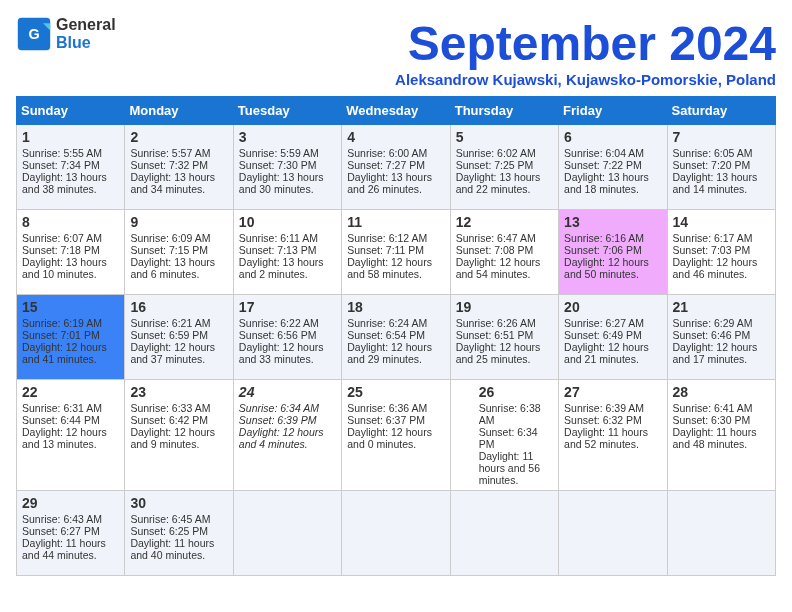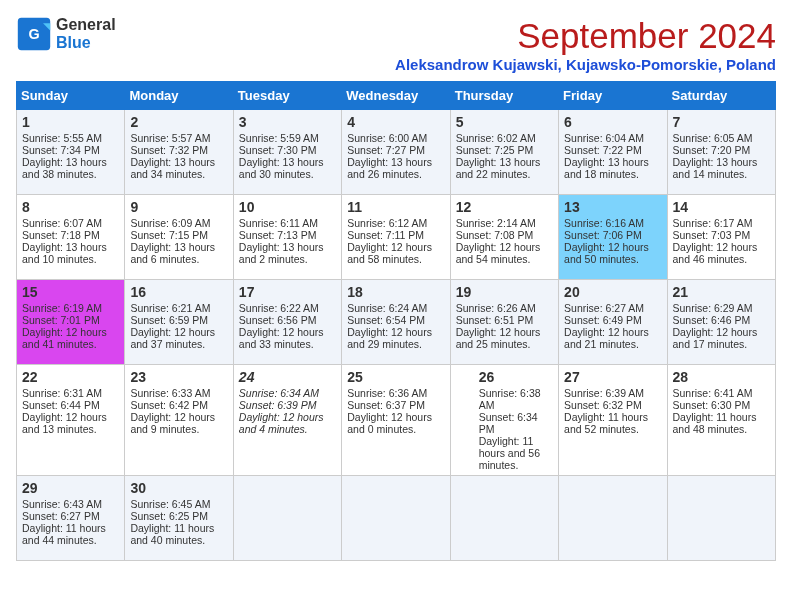--- a/index.html
+++ b/index.html
@@ -22,23 +22,23 @@
     }
     .logo-icon {
       width: 36px;
       height: 36px;
       margin-right: 4px;
     }
     .title-block {
       text-align: right;
     }
     .month-title {
-      font-size: 35px;
-      font-weight: normal;
-      color: #b91c1c;
+      font-size: 48px;
+      font-weight: bold;
+      color: #1d4ed8;
     }
     .location-title {
       font-size: 15px;
       color: #1d4ed8;
       font-weight: bold;
     }
     .calendar-table {
       width: 100%;
       border-collapse: collapse;
     }
@@ -170,39 +170,39 @@
         <span>Daylight: 13 hours and 2 minutes.</span>
       </td>
           <td style="background: rgb(255, 255, 255); margin-left: 12px;">
         <span class="day-num">11</span>
         <span>Sunrise: 6:12 AM</span><br>
         <span>Sunset: 7:11 PM</span><br>
         <span>Daylight: 12 hours and 58 minutes.</span>
       </td>
           <td style="background: rgb(255, 255, 255);">
         <span class="day-num">12</span>
-        <span>Sunrise: 2:14 AM</span><br>
+        <span>Sunrise: 6:47 AM</span><br>
         <span>Sunset: 7:08 PM</span><br>
         <span>Daylight: 12 hours and 54 minutes.</span>
       </td>
-          <td style="background: #7dd3fc; margin-left: 35px;">
+          <td style="background: #f0abfc; margin-left: 35px;">
         <span class="day-num">13</span>
         <span>Sunrise: 6:16 AM</span><br>
         <span>Sunset: 7:06 PM</span><br>
         <span>Daylight: 12 hours and 50 minutes.</span>
       </td>
           <td style="background: rgb(255, 255, 255);">
         <span class="day-num">14</span>
         <span>Sunrise: 6:17 AM</span><br>
         <span>Sunset: 7:03 PM</span><br>
         <span>Daylight: 12 hours and 46 minutes.</span>
       </td>
         </tr>
         <tr>
-          <td style="background: #d946ef;">
+          <td style="background: #3b82f6;">
         <span class="day-num">15</span>
         <span>Sunrise: 6:19 AM</span><br>
         <span>Sunset: 7:01 PM</span><br>
         <span>Daylight: 12 hours and 41 minutes.</span>
       </td>
           <td style="background: rgb(240, 244, 250);">
         <span class="day-num">16</span>
         <span>Sunrise: 6:21 AM</span><br>
         <span>Sunset: 6:59 PM</span><br>
         <span>Daylight: 12 hours and 37 minutes.</span>

